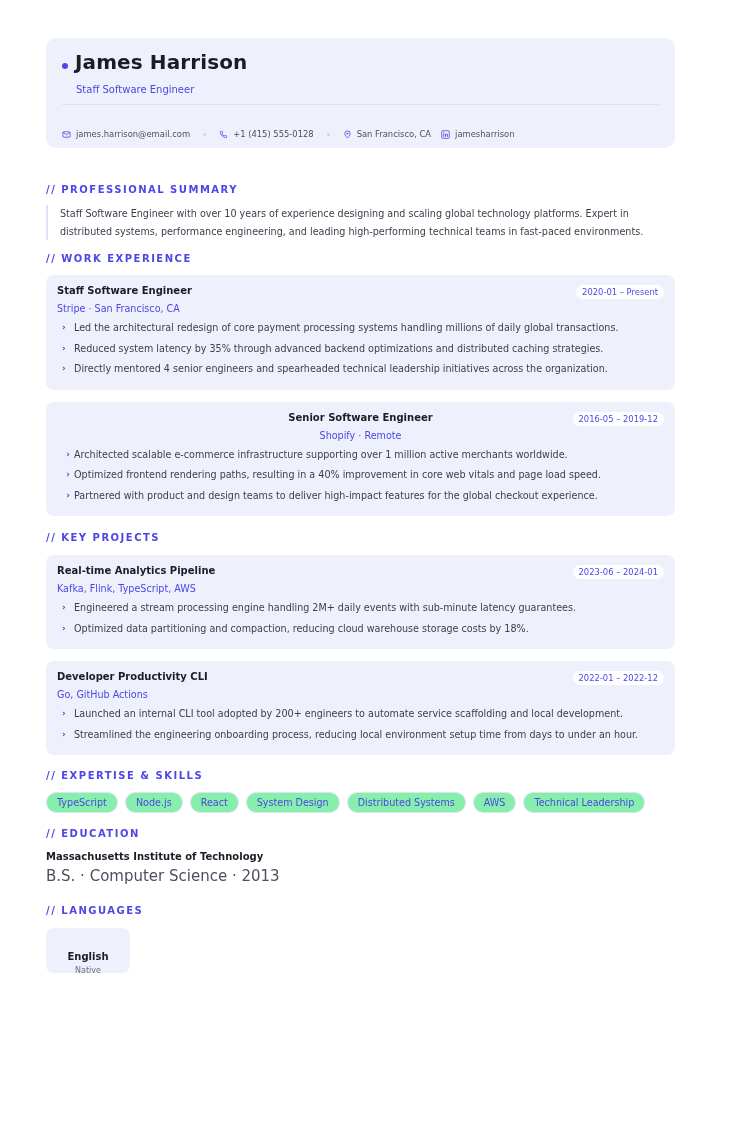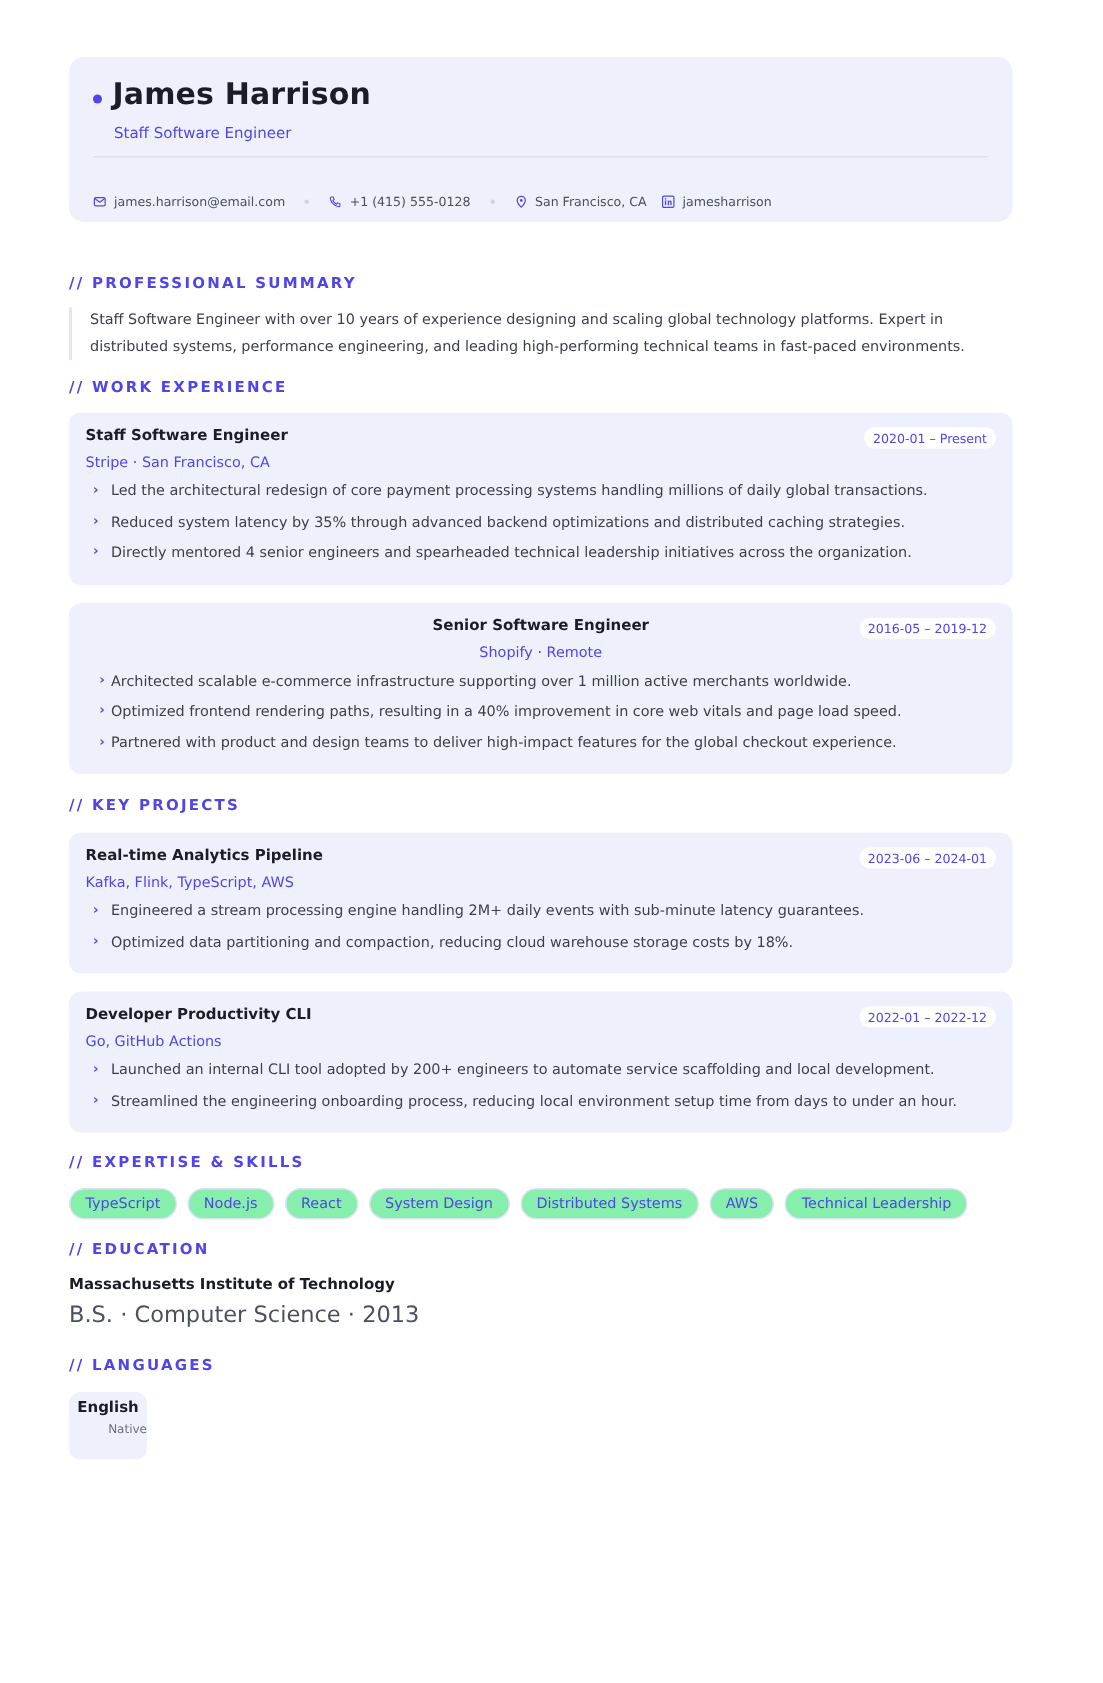--- a/index.html
+++ b/index.html
@@ -30,23 +30,23 @@
   .bullets li { display: flex; font-size: 9.6px; line-height: 17.5px; color: #3a3f4b; margin-bottom: 3px; }
   .bullets li:last-child { margin-bottom: 0; }
   .chev { color: #4f46e5; font-weight: bold; width: 12px; flex-shrink: 0; margin-left: 5px; font-size: 9px; }
 
   .skills { display: flex; gap: 7px; margin-top: 11px; }
   .skill { background: #86efac; border: 1px solid #dde2f5; border-radius: 12px; padding: 4px 10px; font-size: 9.6px; color: #4f46e5; }
 
   .edu-name { font-size: 10px; font-weight: bold; color: #1a1d26; margin-top: 12px; }
   .edu-sub { font-size: 15px; color: #4a505e; margin-top: 5px; }
 
-  .lang { background: #eef1fc; border-radius: 8px; width: 52px; height: 45px; margin-top: 12px; text-align: center; padding-top: 5px; }
+  .lang { background: #eef1fc; border-radius: 8px; width: 84px; height: 45px; margin-top: 12px; text-align: center; padding-top: 23px; }
   .lang-name { font-size: 10px; font-weight: bold; color: #1a1d26; }
-  .lang-level { font-size: 8px; color: #6b7080; margin-top: 4px; text-align: right; }
+  .lang-level { font-size: 8px; color: #6b7080; margin-top: 4px; }
 </style>
 </head>
 <body>
 
 <div class="page">
 
   <div class="header">
     <div class="name-row">
       <span class="dot"></span>
       <h1 class="name">James Harrison</h1>

